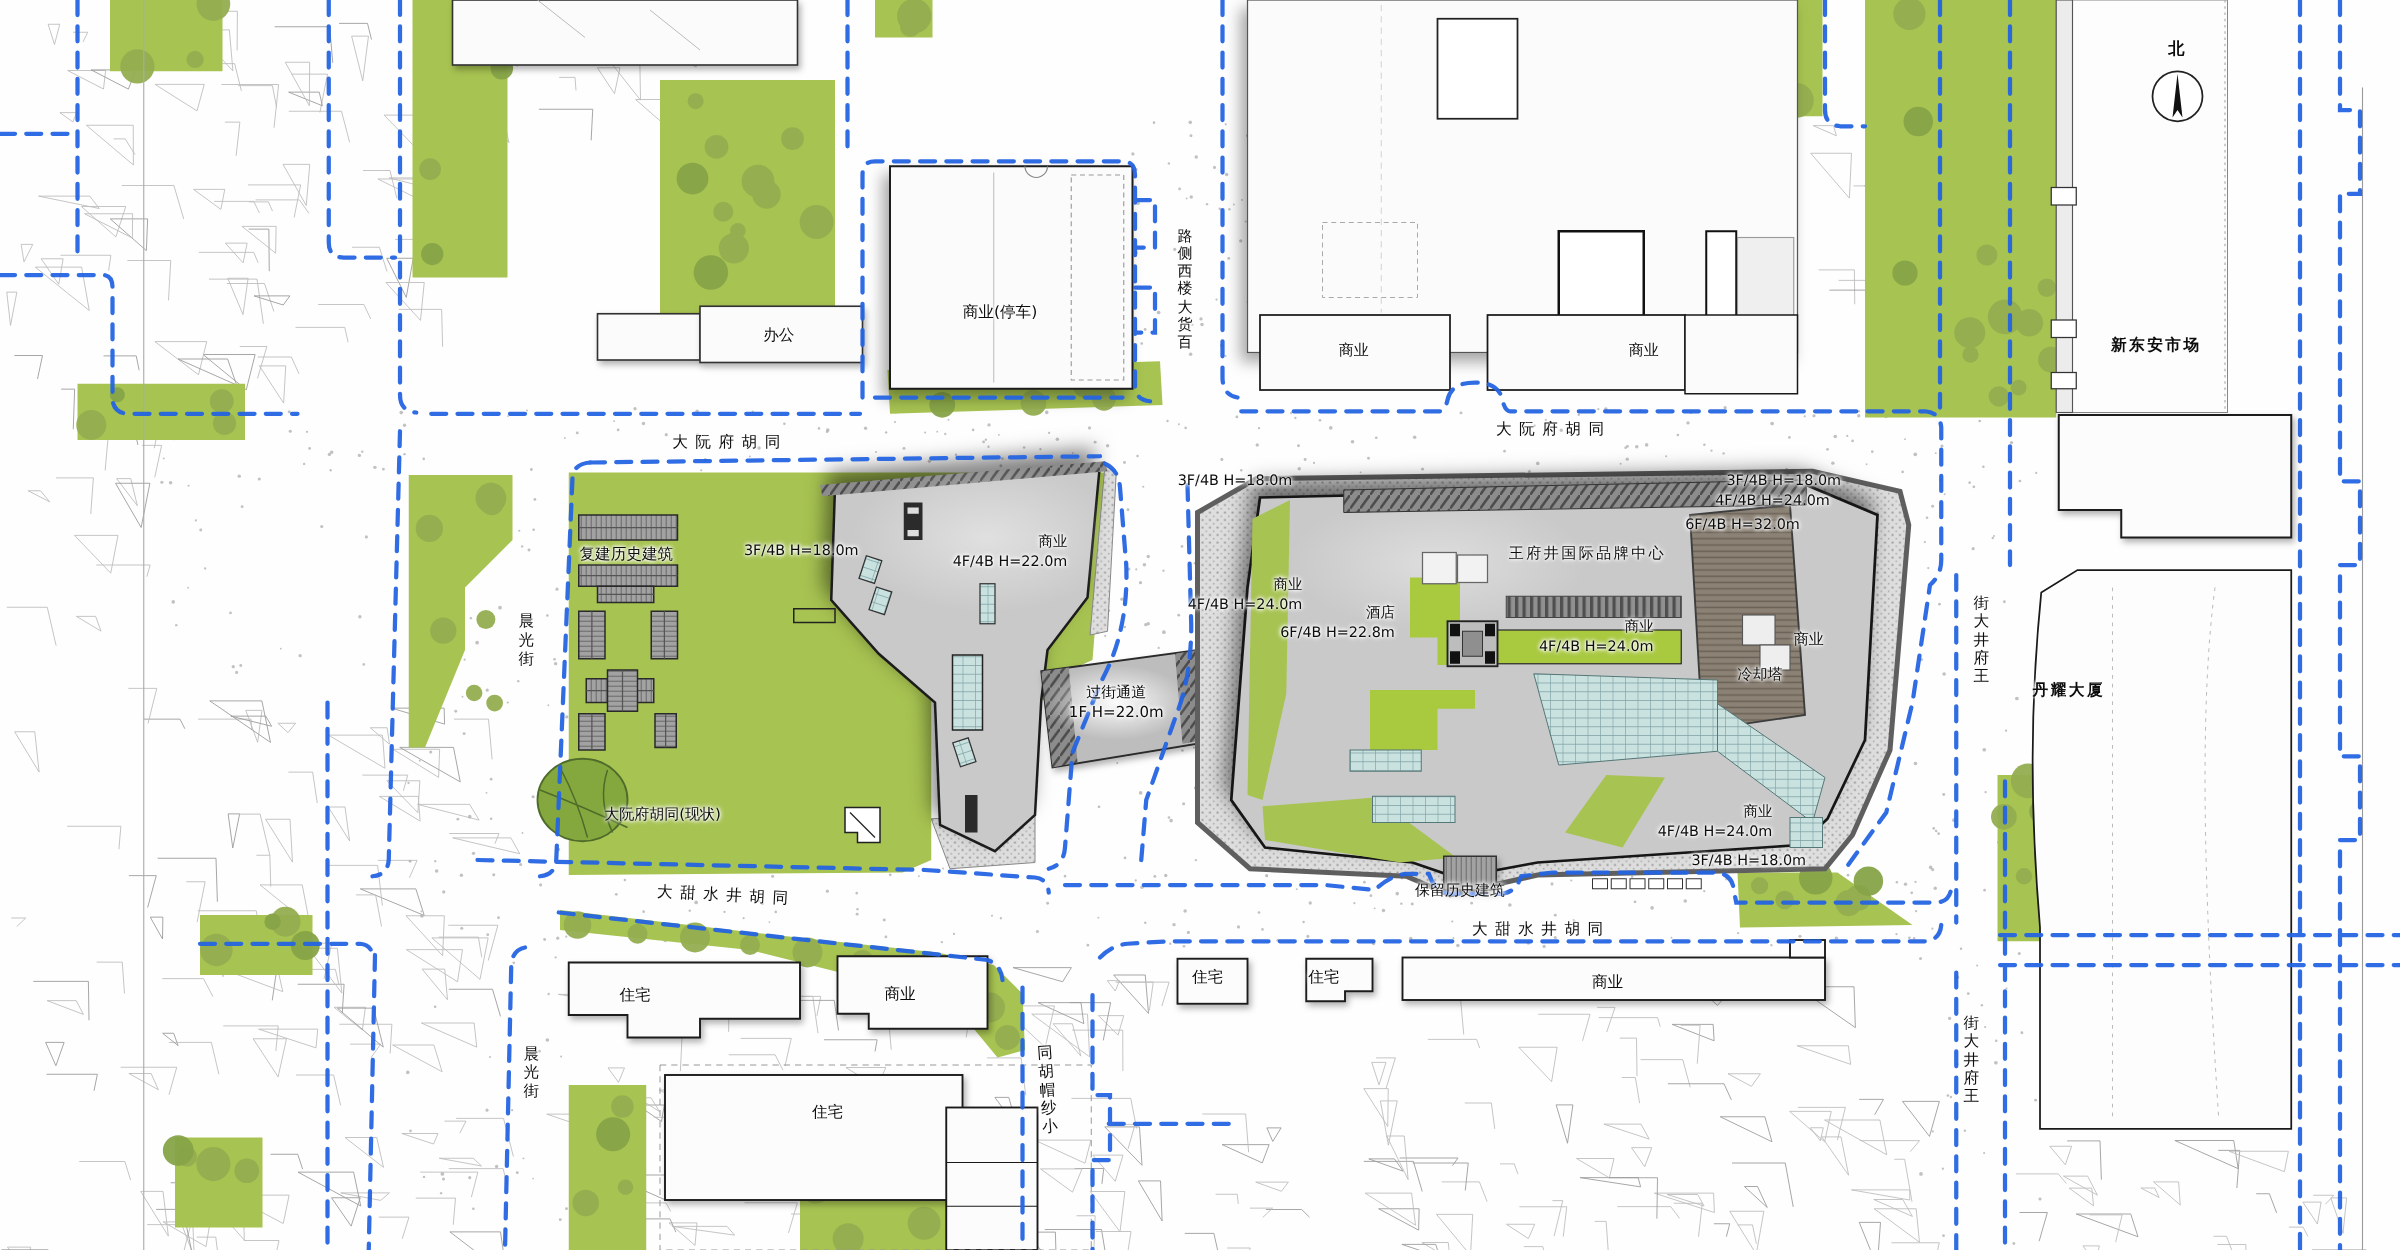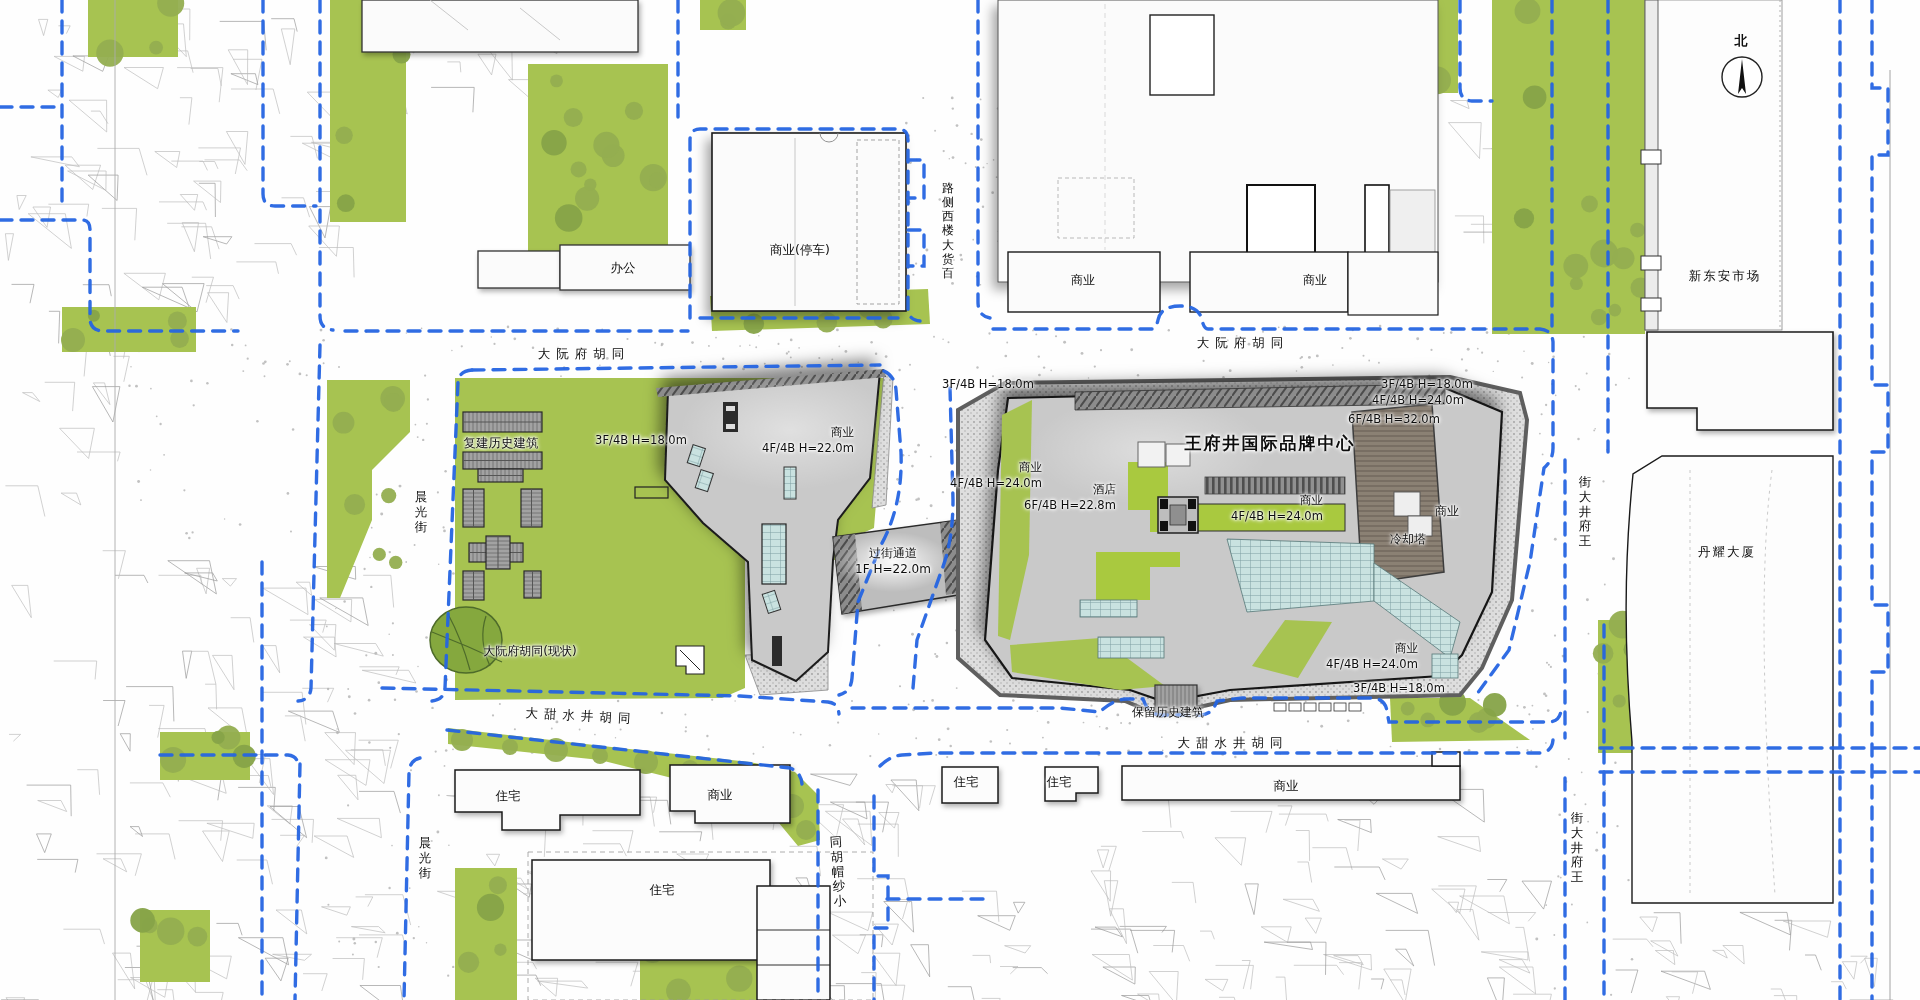--- a/index.html
+++ b/index.html
@@ -6,23 +6,23 @@
   #stage{position:relative;width:1920px;height:1000px;overflow:hidden;
          font-family:"DejaVu Sans",sans-serif;background:#fefefe;}
   #stage svg{position:absolute;left:0;top:0;}
   .lbl{position:absolute;transform:translate(-50%,-50%);
        font:12.5px/1.3 "DejaVu Sans",sans-serif;color:#0d0d0d;
        white-space:pre-line;text-align:center;pointer-events:none;
        text-shadow:0 0 2px #fff,0 0 3px #fff,0 0 4px #fff,0 0 5px #fff;}
   .s11{font-size:11.5px;line-height:1.35;text-align:right;}
   .s12{font-size:12px;}
   .b13{font-size:13px;font-weight:bold;}
-  .big{font-size:17px;font-weight:bold;letter-spacing:2px;}
+  .big{font-size:12px;font-weight:normal;letter-spacing:2px;}
   .sp5{letter-spacing:6px;padding-left:6px;}
-  .sp2{letter-spacing:2px;}
+  .sp2{letter-spacing:2px;font-weight:bold;}
   .vert{line-height:1.18;letter-spacing:0;}
   .r3{transform:translate(-50%,-50%) rotate(3deg);}
   .rm4{transform:translate(-50%,-50%) rotate(-4deg);}
 </style>
 </head>
 <body>
 
 <div id="stage">
 <svg width="1920" height="1000" viewBox="0 0 1920 1000">
 <defs>
@@ -1438,21 +1438,21 @@
 </g>
 
 <g>
   <circle cx="1742" cy="77" r="20" fill="#fff" stroke="#222" stroke-width="1.4"></circle>
   <path d="M1742,59 L1746,94 L1742,88 L1738,94 Z" fill="#111"></path>
 </g>
 </svg>
 
 <div class="lbl b13" style="left:1741px;top:41px">北</div>
 <div class="lbl sp2" style="left:1725px;top:276px">新东安市场</div>
-<div class="lbl sp2" style="left:1727px;top:552px">丹耀大厦</div>
+<div class="lbl sp2" style="left:1655px;top:552px">丹耀大厦</div>
 <div class="lbl" style="left:623px;top:268px">办公</div>
 <div class="lbl" style="left:800px;top:250px">商业(停车)</div>
 <div class="lbl s12" style="left:1083px;top:281px">商业</div>
 <div class="lbl s12" style="left:1315px;top:281px">商业</div>
 <div class="lbl s12 vert" style="left:948px;top:231px">路
 侧
 西
 楼
 大
 货

